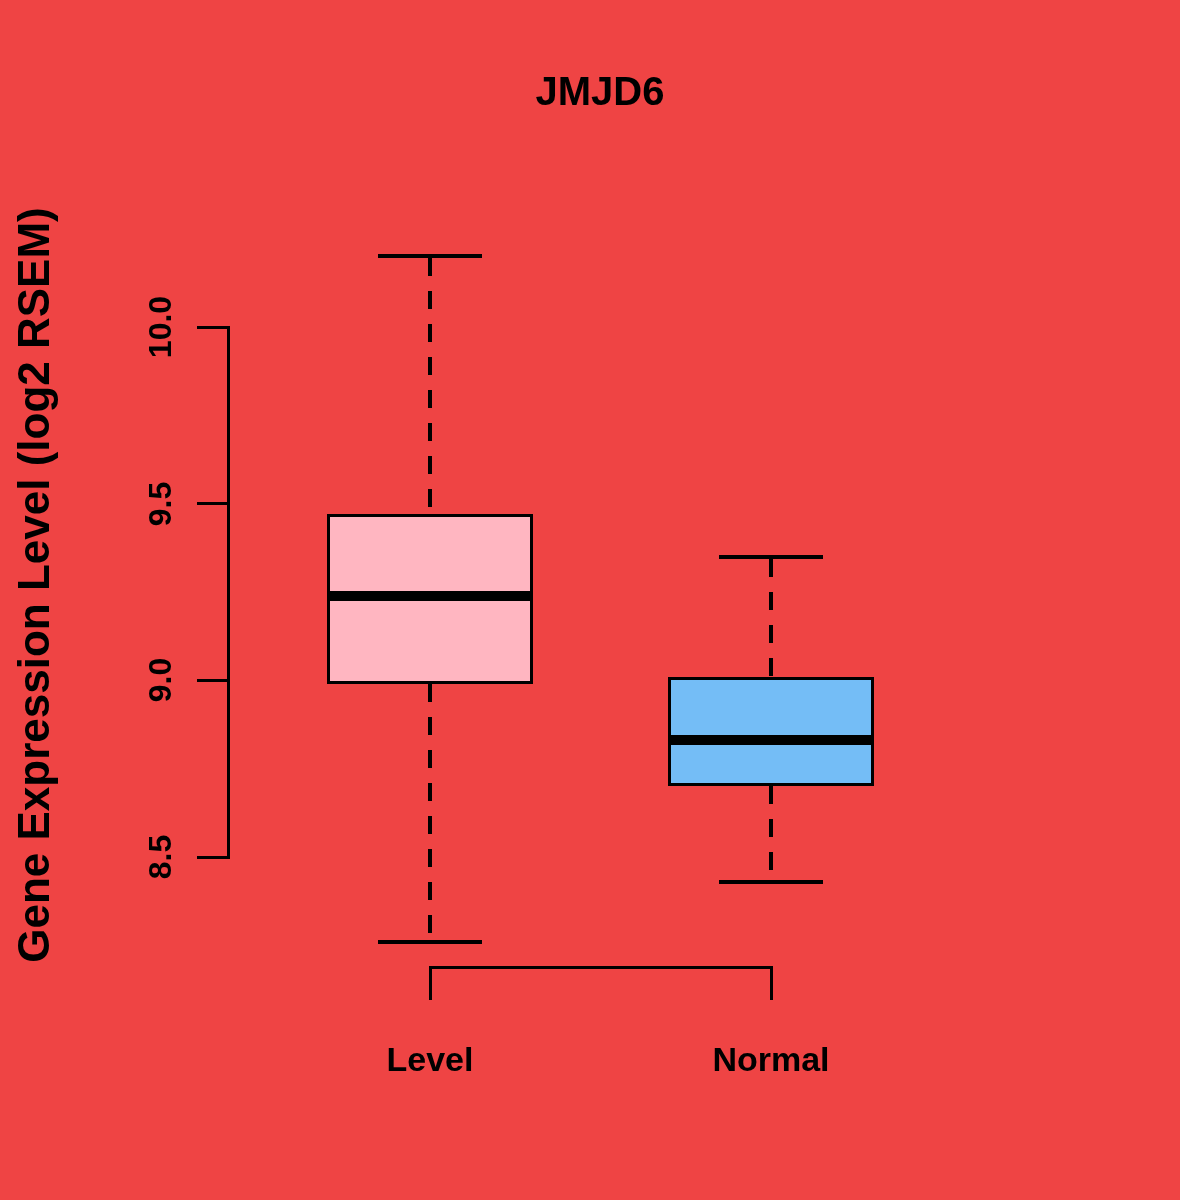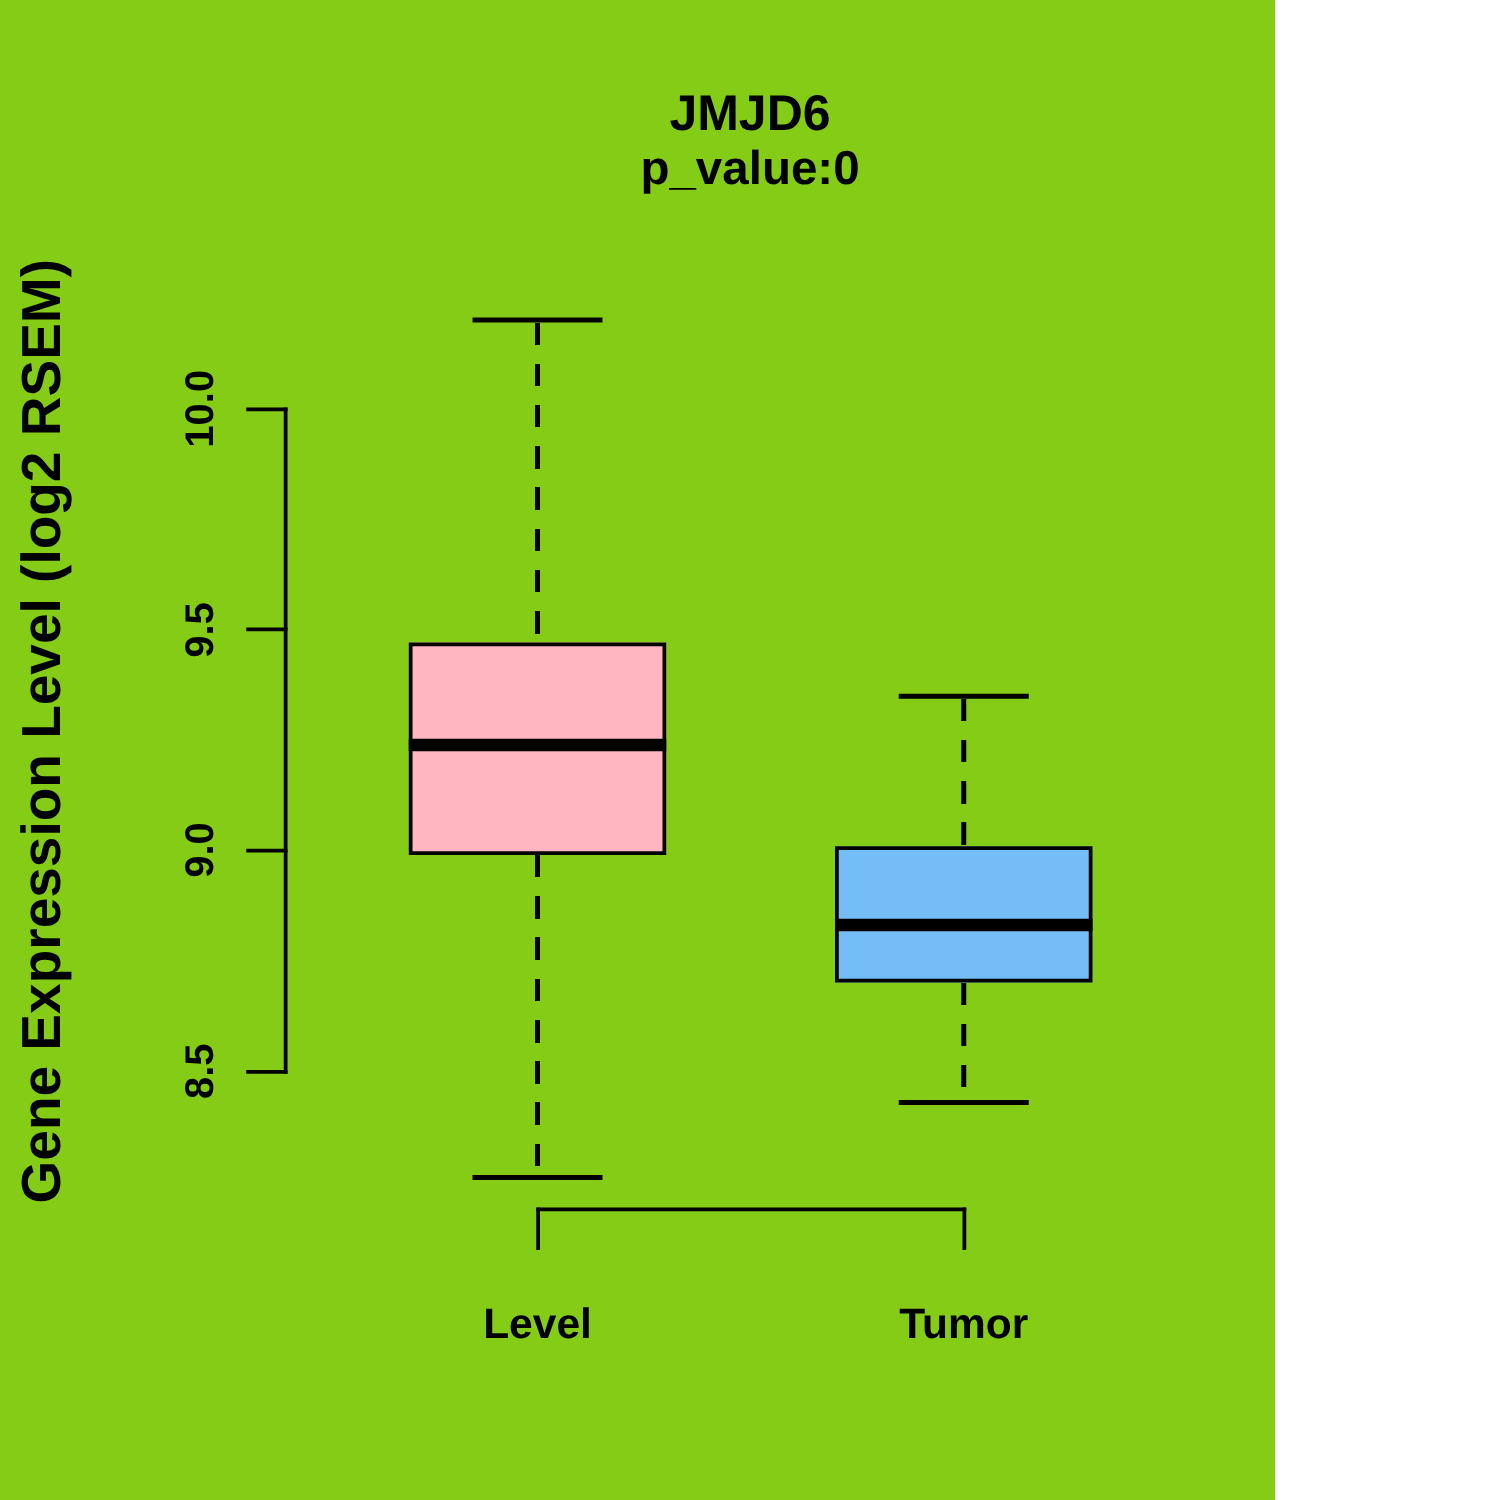--- a/index.html
+++ b/index.html
@@ -1,20 +1,20 @@
 <!DOCTYPE html>
 <html><head>
 <meta charset="utf-8">
 <style>
   html, body { margin: 0; padding: 0; background: #ffffff; }
   .fig {
     position: relative;
-    width: 1020px;
+    width: 1180px;
     height: 1200px;
-    background: #84cc16;
+    background: #ef4444;
     font-family: "Liberation Sans", "DejaVu Sans", sans-serif;
     overflow: hidden;
   }
   .abs { position: absolute; }
   .chart-title {
     position: absolute;
     left: 0; top: 68px;
     width: 1200px;
     text-align: center;
     font-size: 40px;
@@ -78,21 +78,20 @@
     box-sizing: border-box;
     border: 3px solid #000;
   }
   .median { position: absolute; background: #000; height: 10px; }
 </style>
 </head>
 <body>
 
 <div class="fig">
   <div class="chart-title">JMJD6</div>
-  <div class="chart-subtitle">p_value:0</div>
   <div class="ylabel">
     <span>Gene Expression Level (log2 RSEM)</span>
   </div>
   <div class="abs" id="axis-layer">
       <div class="solid" style="left: 227px; top: 325.5px; width: 3px; height: 533px;"></div>
       <div class="solid" style="left: 197px; top: 855.5px; width: 33px; height: 3px;"></div>
       <div class="ytick-label" style="left: 160px; top: 857px;">
         <span>8.5</span>
       </div>
       <div class="solid" style="left: 197px; top: 678.833px; width: 33px; height: 3px;"></div>
@@ -115,18 +114,18 @@
       <div class="solid" style="left: 378px; top: 939.8px; width: 104px; height: 4px;"></div>
       <div class="box" style="left: 327px; top: 514.267px; width: 206px; height: 169.6px; background: rgb(255, 182, 193);"></div>
       <div class="median" style="left: 327px; top: 590.534px; width: 206px; background: rgb(0, 0, 0);"></div>
       <div class="xlabel" style="left: 430px; top: 1040px;">Level</div>
       <div class="dashv" style="left: 769px; top: 558.667px; height: 118.133px;"></div>
       <div class="solid" style="left: 719px; top: 554.667px; width: 104px; height: 4px;"></div>
       <div class="dashv" style="left: 769px; top: 786.333px; height: 93.3999px;"></div>
       <div class="solid" style="left: 719px; top: 879.733px; width: 104px; height: 4px;"></div>
       <div class="box" style="left: 668px; top: 676.8px; width: 206px; height: 109.533px; background: rgb(116, 189, 246);"></div>
       <div class="median" style="left: 668px; top: 735.4px; width: 206px; background: rgb(0, 0, 0);"></div>
-      <div class="xlabel" style="left: 771px; top: 1040px;">Tumor</div>
+      <div class="xlabel" style="left: 771px; top: 1040px;">Normal</div>
       <div class="solid" style="left: 428.5px; top: 966px; width: 344px; height: 3px;"></div>
       <div class="solid" style="left: 428.5px; top: 966px; width: 3px; height: 34px;"></div>
       <div class="solid" style="left: 769.5px; top: 966px; width: 3px; height: 34px;"></div>
     </div>
 </div>
 
 </body></html>

